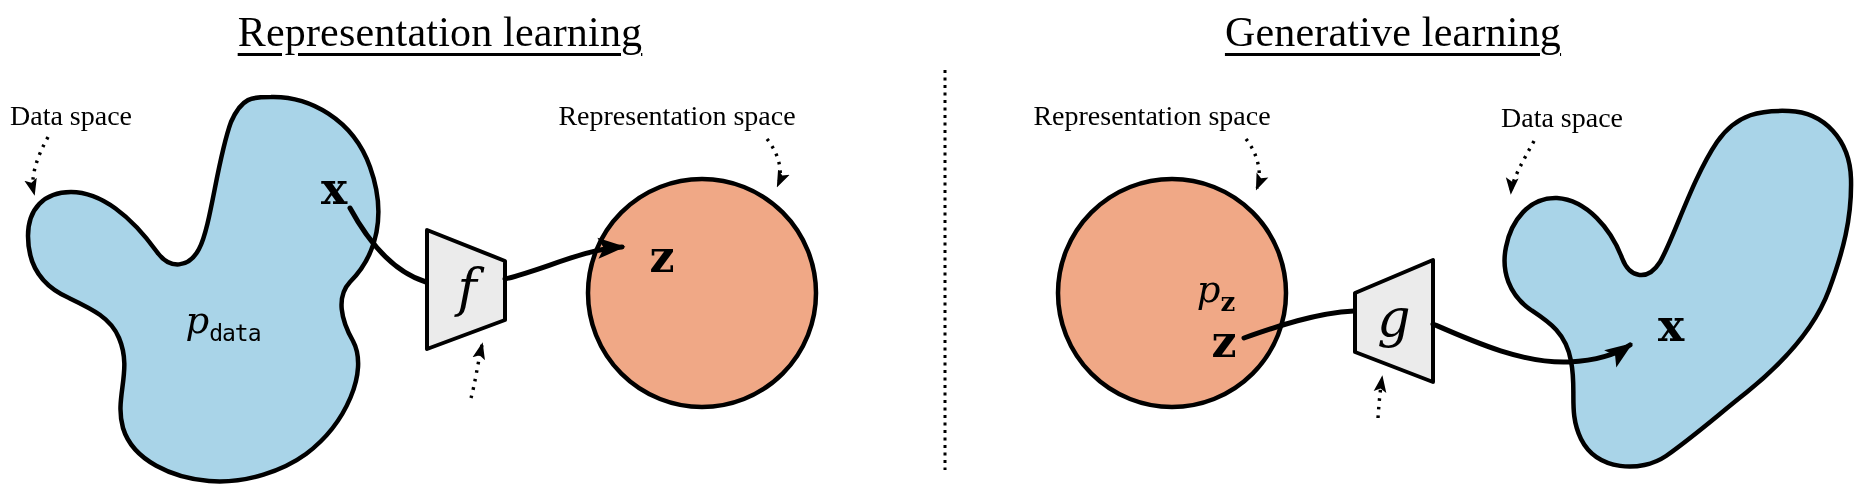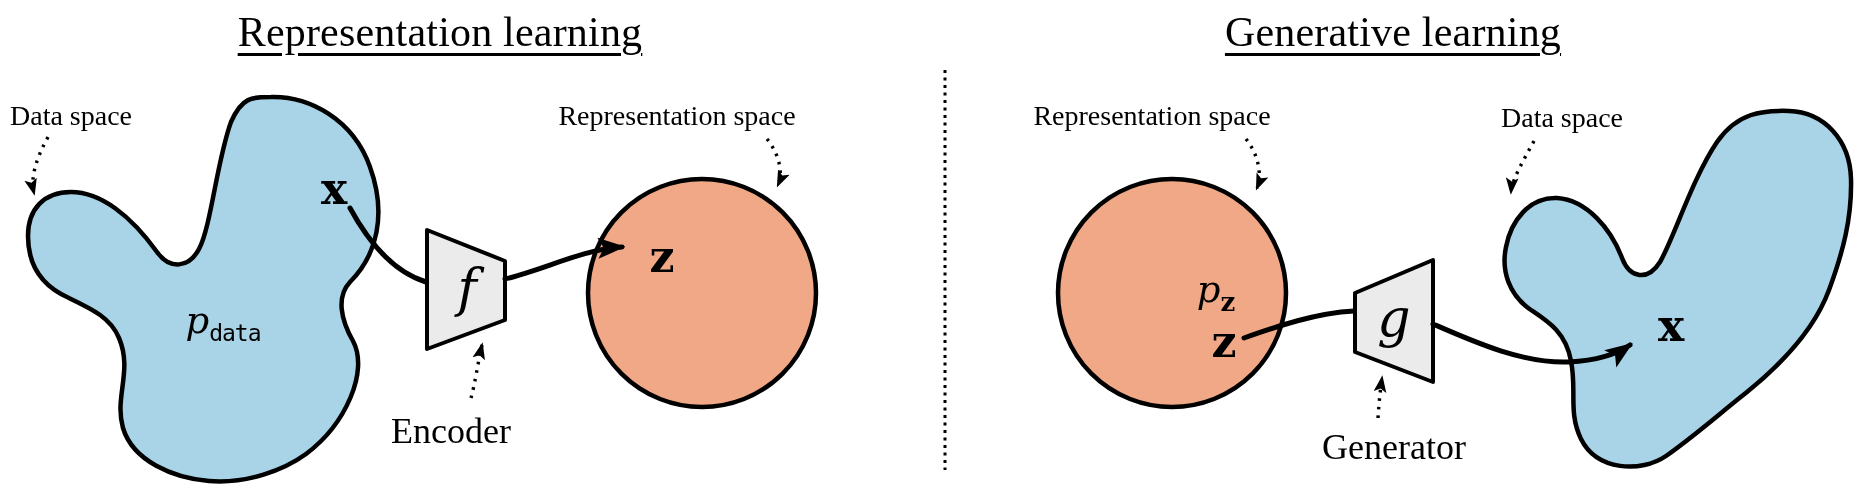--- a/index.html
+++ b/index.html
@@ -111,33 +111,31 @@
   <div class="lbl dist center" style="left:223px; top:320px;">
     <span class="p-main">p</span><span class="p-sub-mono">data</span>
   </div>
 
   <div class="lbl math-bold center" style="left:334px; top:189px;">x</div>
 
   <div class="lbl math-bold center" style="left:662px; top:257px;">z</div>
 
   <div class="lbl math-fn center" style="left:467px; top:288px;">f</div>
 
-  <div class="lbl map-name center" style="left:451px; top:431px;">Encoder</div>
 
   <div class="lbl title hcenter" style="left:1393px; top:8px;">Generative learning</div>
 
   <div class="lbl space-label center" style="left:1152px; top:116px;">Representation space</div>
 
   <div class="lbl space-label center" style="left:1562px; top:118px;">Data space</div>
 
   <div class="lbl dist center" style="left:1216px; top:289px;">
     <span class="p-main">p</span><span class="p-sub-bold">z</span>
   </div>
 
   <div class="lbl math-bold center" style="left:1224px; top:342px;">z</div>
 
   <div class="lbl math-bold center" style="left:1671px; top:326px;">x</div>
 
   <div class="lbl math-fn center" style="left:1394px; top:318px;">g</div>
 
-  <div class="lbl map-name center" style="left:1394px; top:447px;">Generator</div>
 
 </div>
 
 </body></html>

